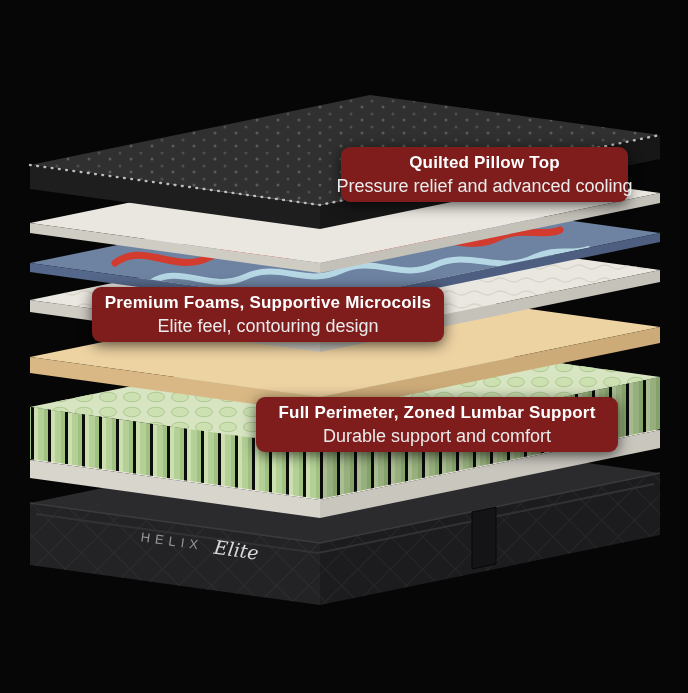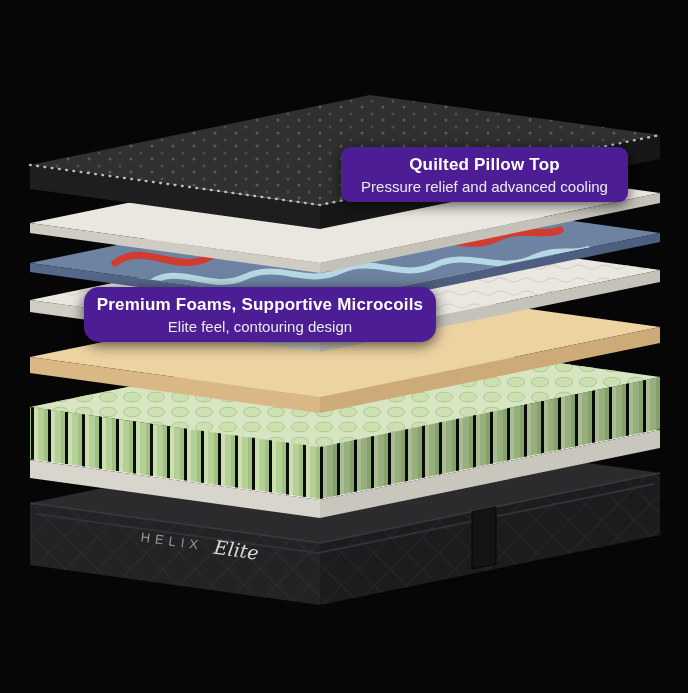--- a/index.html
+++ b/index.html
@@ -6,49 +6,49 @@
   .stage{
     position:relative;
     width:688px;height:693px;
     background:#060606;
     overflow:hidden;
     font-family:"Liberation Sans", sans-serif;
   }
   .stage svg{position:absolute;left:0;top:0;}
   .callout{
     position:absolute;
-    background:#4c1d95;
+    background:#7f1d1d;
     border-radius:9px;
     color:#fff;
     display:flex;
     flex-direction:column;
     align-items:center;
     justify-content:center;
     box-shadow:0 3px 14px rgba(0,0,0,.65);
     height:55px;
     box-sizing:border-box;
     padding:6px 14px;
     z-index:5;
   }
   .callout-title{
     font-size:17px;
     font-weight:700;
     line-height:1.25;
     white-space:nowrap;
     letter-spacing:.2px;
   }
   .callout-sub{
-    font-size:15px;
+    font-size:18px;
     font-weight:400;
     color:#ebebeb;
     margin-top:2px;
     white-space:nowrap;
   }
   .c1{left:341px;top:147px;width:287px;}
-  .c2{left:84px;top:287px;width:352px;border-radius:15px;}
+  .c2{left:92px;top:287px;width:352px;}
   .c3{left:256px;top:397px;width:362px;}
 </style>
 </head>
 <body>
 
 <div class="stage">
 
   <svg width="688" height="693" viewBox="0 0 688 693">
     <defs>
       <clipPath id="blueClip">
@@ -148,14 +148,18 @@
   <div class="callout c1">
     <div class="callout-title">Quilted Pillow Top</div>
     <div class="callout-sub">Pressure relief and advanced cooling</div>
   </div>
 
   <div class="callout c2">
     <div class="callout-title">Premium Foams, Supportive Microcoils</div>
     <div class="callout-sub">Elite feel, contouring design</div>
   </div>
 
+  <div class="callout c3">
+    <div class="callout-title">Full Perimeter, Zoned Lumbar Support</div>
+    <div class="callout-sub">Durable support and comfort</div>
+  </div>
 
 </div>
 
 </body></html>

